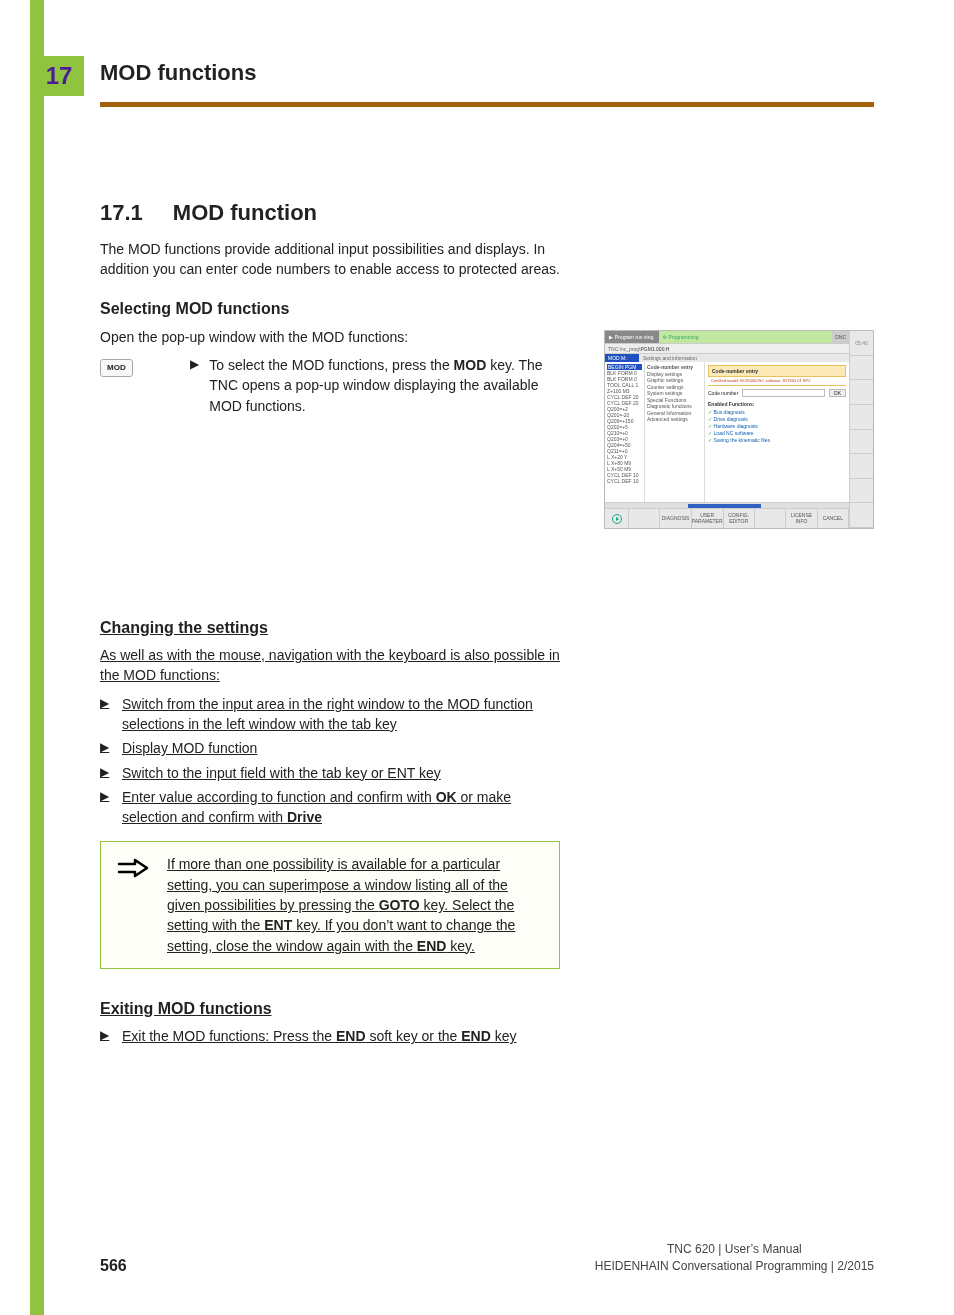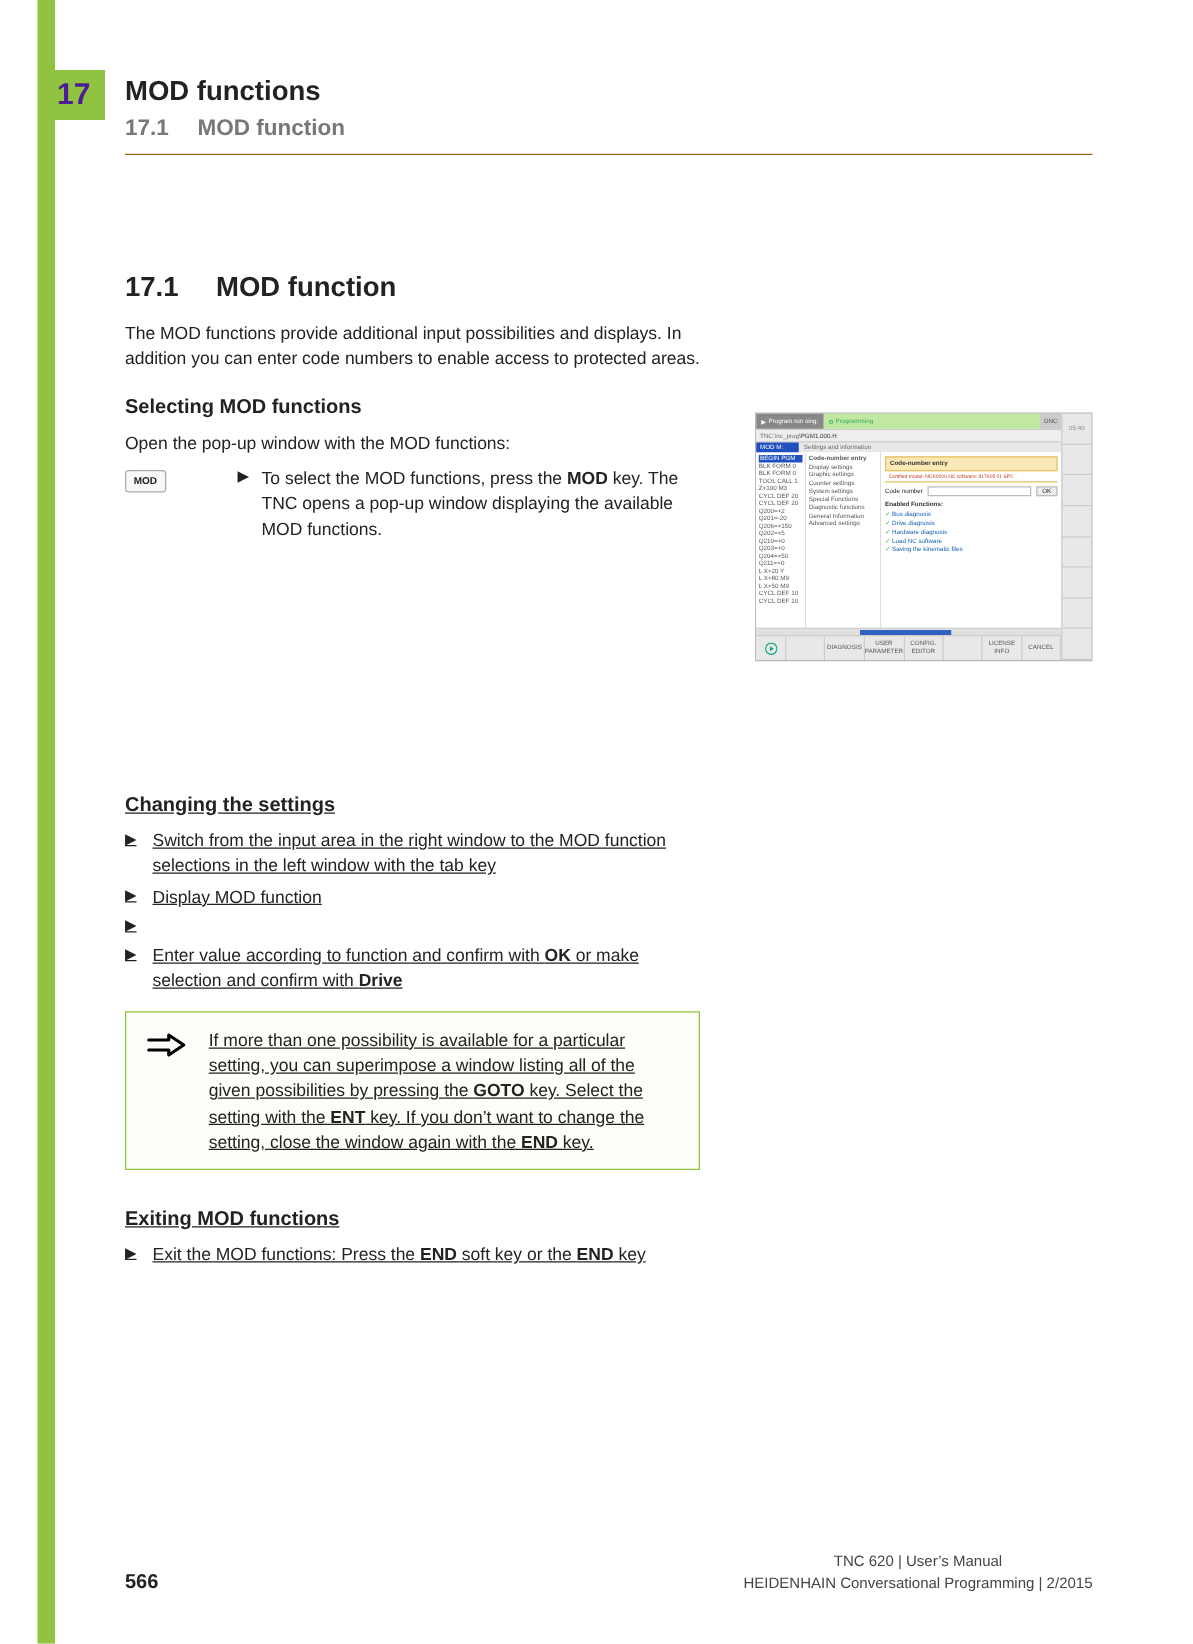--- a/index.html
+++ b/index.html
@@ -1,20 +1,20 @@
 <!DOCTYPE html>
 <html><head>
 <meta charset="utf-8">
 <style>
   * { box-sizing: border-box; margin: 0; padding: 0; }
   html, body { width: 954px; height: 1315px; background: #fff; font-family: Arial, Helvetica, sans-serif; color: #222; }
   .page { position: relative; width: 954px; height: 1315px; padding: 60px 80px 60px 100px; }
   .green-bar { position: absolute; left: 30px; top: 0; width: 14px; height: 1315px; background: #8fc340; }
   .chap-tab { position: absolute; left: 34px; top: 56px; width: 50px; height: 40px; background: #8fc340; color: #4c1d95; font-weight: bold; font-size: 24px; display: flex; align-items: center; justify-content: center; }
-  .hdr-line { border-bottom: 1px solid #a16207; padding-bottom: 10px; margin-bottom: 90px; }
+  .hdr-line { border-bottom: 5px solid #a16207; padding-bottom: 10px; margin-bottom: 90px; }
   .hdr-title { font-size: 22px; font-weight: bold; color: #222; margin-bottom: 6px; }
   .hdr-sub { font-size: 18px; color: #777; font-weight: bold; }
   .hdr-sub .num { margin-right: 18px; }
   .content { max-width: 460px; font-size: 14px; line-height: 1.45; }
   .h2row { display: flex; align-items: baseline; gap: 30px; margin-bottom: 10px; }
   .h2 { font-size: 22px; font-weight: bold; }
   .p { margin-bottom: 18px; }
   .h3 { font-size: 16px; font-weight: bold; margin-bottom: 6px; margin-top: 18px; }
   .mod-key { border: 1px solid #aaa; border-radius: 3px; padding: 2px 6px; font-size: 8px; font-weight: bold; background: #f8f8f8; display: inline-block; }
   .keyrow { display: flex; align-items: flex-start; gap: 50px; }
@@ -65,24 +65,20 @@
 </style>
 </head>
 <body>
 
 <div class="page">
   <div class="green-bar"></div>
   <div class="chap-tab">17</div>
 
   <div class="hdr-line">
     <div class="hdr-title">MOD functions</div>
-    <div class="hdr-sub">
-      <span class="num">17.1</span>
-      <span>MOD function</span>
-    </div>
   </div>
 
   <div class="content">
     <div class="h2row">
       <span class="h2">17.1</span>
       <span class="h2">MOD function</span>
     </div>
     <div class="p">The MOD functions provide additional input possibilities and displays. In addition you can enter code numbers to enable access to protected areas.</div>
 
     <div class="h3">Selecting MOD functions</div>
@@ -198,31 +194,33 @@
           <div></div>
           <div></div>
           <div></div>
         </div>
       </div>
     </div>
   </div>
 
   <div class="content" style="margin-top:200px;text-decoration:underline;">
     <div class="h3">Changing the settings</div>
+    <div class="p" style="margin-bottom:8px">As well as with the mouse, navigation with the keyboard is also possible in the MOD functions:</div>
     <ul class="steps">
       <li>
           <span class="arrow">▶</span>
           <span>Switch from the input area in the right window to the MOD function selections in the left window with the tab key</span>
         </li>
       <li>
           <span class="arrow">▶</span>
           <span>Display MOD function</span>
         </li>
       <li>
           <span class="arrow">▶</span>
+          <span>Switch to the input field with the tab key or ENT key</span>
         </li>
       <li>
           <span class="arrow">▶</span>
         <span>
           <span>Enter value according to function and confirm with </span><b>OK</b><span> or make selection and confirm with </span><b>Drive</b>
         </span>
       </li>
     </ul>
 
     <div class="note">

